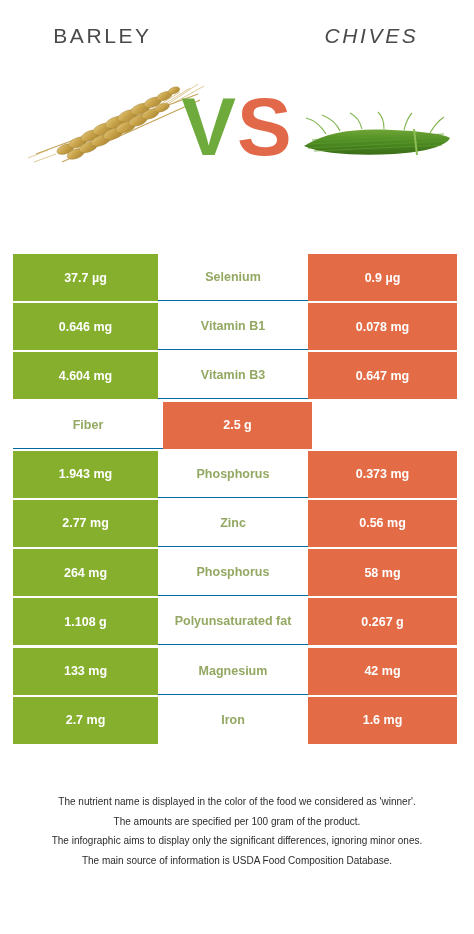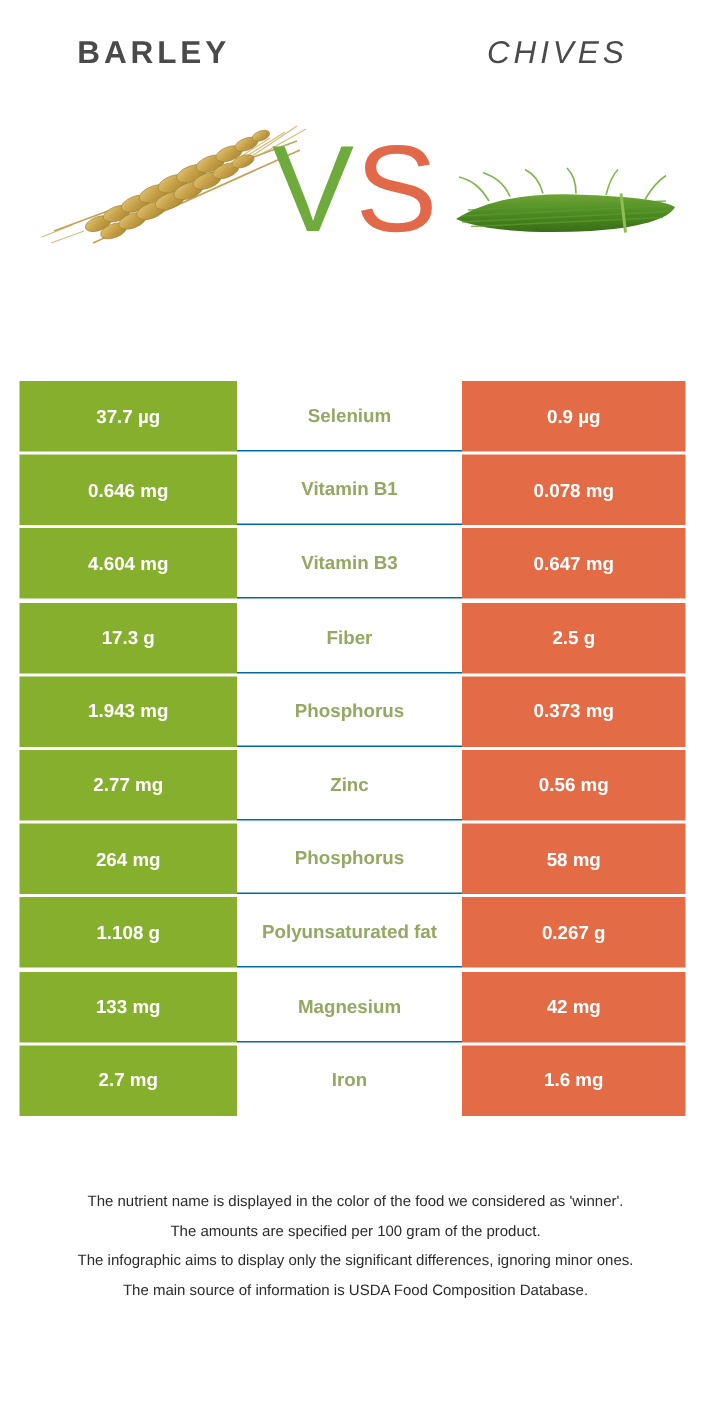--- a/index.html
+++ b/index.html
@@ -19,35 +19,35 @@
     align-items:center;
   }
   .header .title{
     flex:1 1 50%;
     text-align:center;
     font-size:21px;
     letter-spacing:2.6px;
     color:#4a4a4a;
     font-weight:400;
   }
-  .header .title.left{padding-right:36px;font-weight:bold;}
+  .header .title.left{padding-right:36px;}
   .header .title.right{padding-left:28px;font-style:italic;}
 
   
   .hero{
     position:relative;
     height:178px;
   }
   .vs{
     position:absolute;
     left:0;right:0;top:14px;
     text-align:center;
     font-size:82px;
     line-height:82px;
-    font-weight:400;
+    font-weight:700;
     letter-spacing:1px;
     z-index:4;
   }
   .vs .v{color:#6faa3c;}
   .vs .s{color:#e2684a;}
 
   .barley{
     position:absolute;
     left:22px;top:6px;
     width:190px;height:90px;
@@ -213,21 +213,20 @@
         <div class="cell left">0.646 mg</div>
         <div class="cell mid">Vitamin B1</div>
         <div class="cell right">0.078 mg</div>
       </div>
       <div class="row">
         <div class="cell left">4.604 mg</div>
         <div class="cell mid">Vitamin B3</div>
         <div class="cell right">0.647 mg</div>
       </div>
       <div class="row">
-        <div class="cell left">17.3 g</div>
         <div class="cell mid">Fiber</div>
         <div class="cell right">2.5 g</div>
       </div>
       <div class="row">
         <div class="cell left">1.943 mg</div>
         <div class="cell mid">Phosphorus</div>
         <div class="cell right">0.373 mg</div>
       </div>
       <div class="row">
         <div class="cell left">2.77 mg</div>

